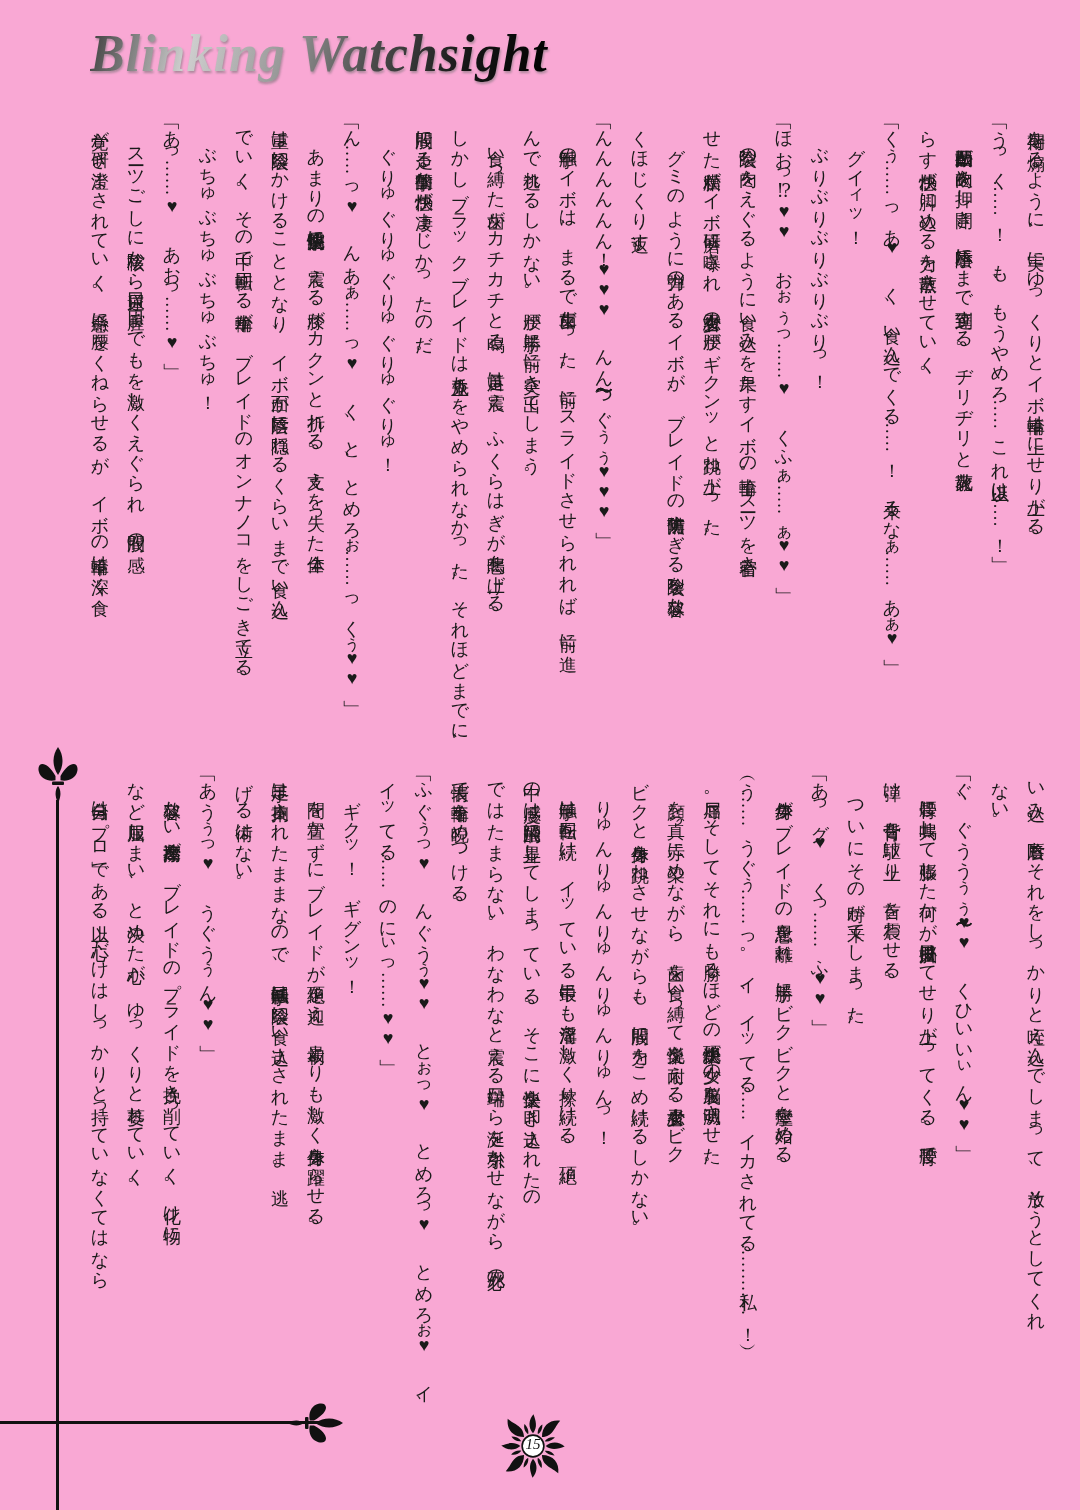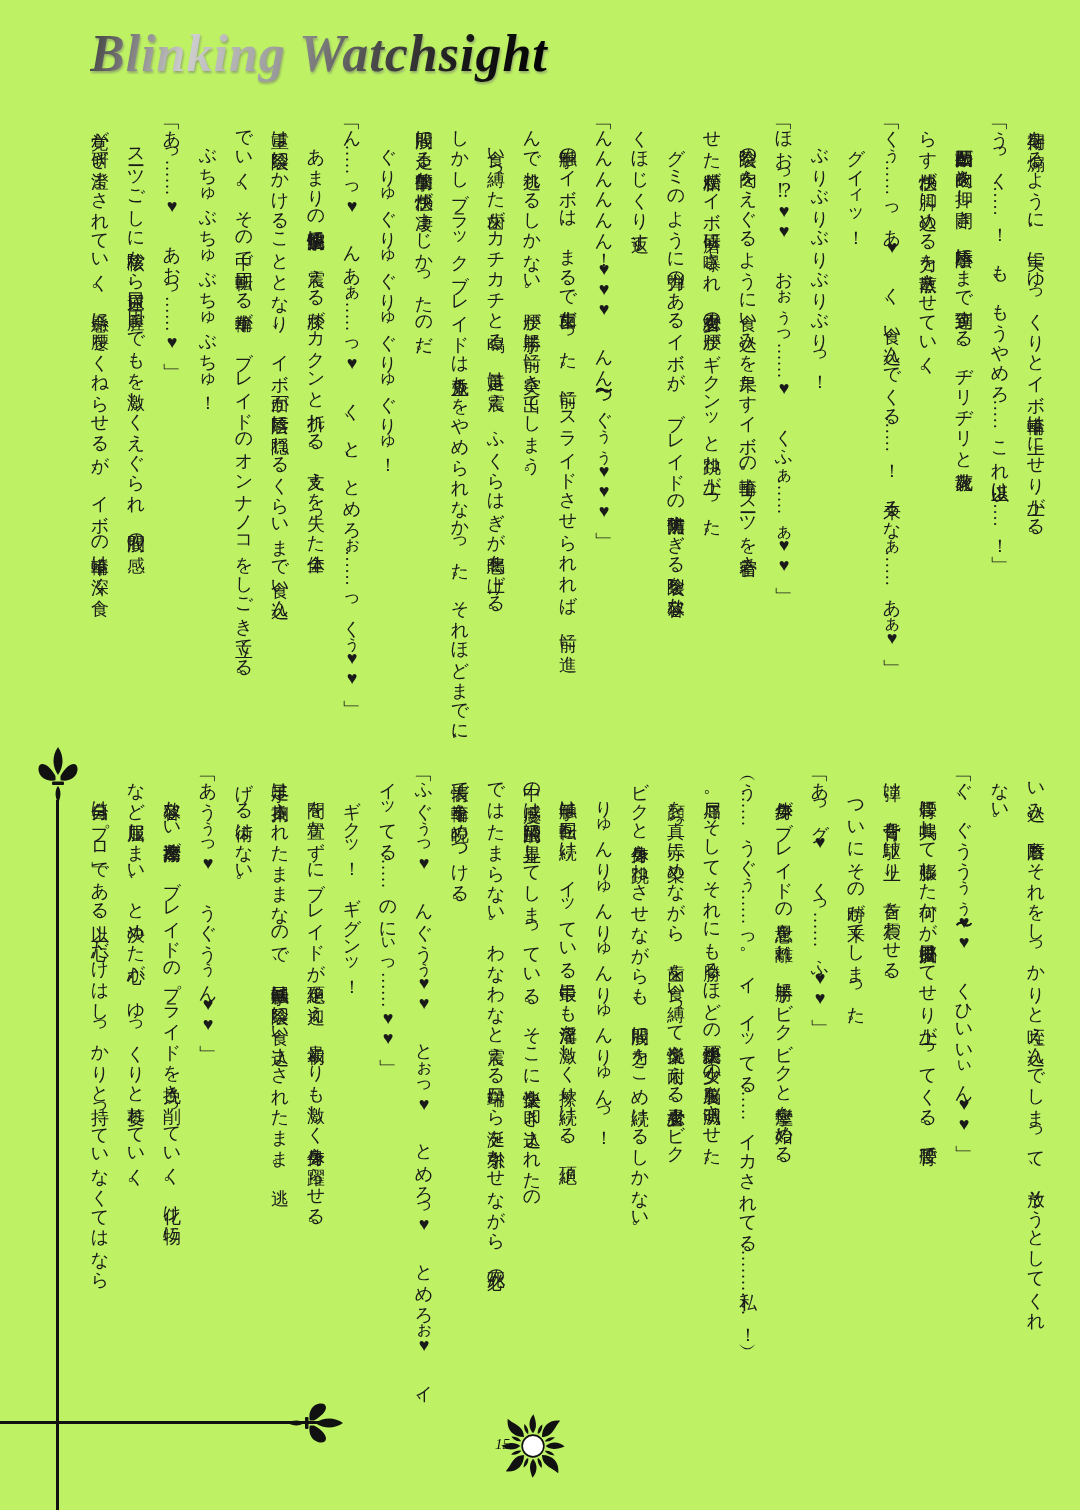--- a/index.html
+++ b/index.html
@@ -1,19 +1,19 @@
 <!DOCTYPE html>
 <html lang="ja"><head>
 <meta charset="utf-8">
 <style>
   html,body{margin:0;padding:0;background:#e8e8e8;}
   .page{
     position:relative;
     width:1080px;height:1510px;
-    background:#bef264;
+    background:#f9a8d4;
     overflow:hidden;
     font-family:"Liberation Serif","DejaVu Serif",serif;
     color:#1a1a1a;
   }
   
   .title{
     position:absolute;left:90px;top:24px;margin:0;
     font-family:"Liberation Serif","DejaVu Serif",serif;
     font-style:italic;font-weight:bold;
     font-size:52px;letter-spacing:1px;white-space:nowrap;
@@ -38,21 +38,21 @@
   
   .vrule{position:absolute;left:56px;top:800px;width:3px;height:710px;background:#111;}
   .hrule{position:absolute;left:0;top:1421px;width:320px;height:3px;background:#111;}
   .fleur-top{position:absolute;left:38px;top:746px;width:40px;height:58px;}
   .fleur-right{position:absolute;left:295px;top:1394px;width:40px;height:58px;transform:rotate(90deg);transform-origin:50% 50%;}
   .fleur-top svg,.fleur-right svg{display:block;width:100%;height:100%;}
   .sun-wrap{position:absolute;left:495px;top:1408px;width:76px;height:76px;}
   .sun-wrap svg{display:block;width:100%;height:100%;}
   .pagenum{
     position:absolute;left:0;top:28px;width:76px;
-    text-align:left;
+    text-align:center;
     font-style:italic;font-size:15px;color:#111;
     font-family:"Liberation Serif","DejaVu Serif",serif;
   }
 </style>
 </head>
 <body>
 
 <div class="page">
 
   <h1 class="title">Blinking Watchsight</h1>

